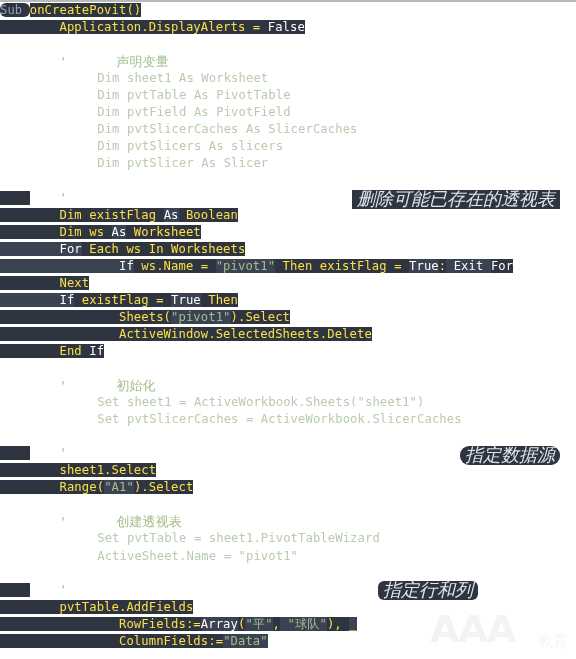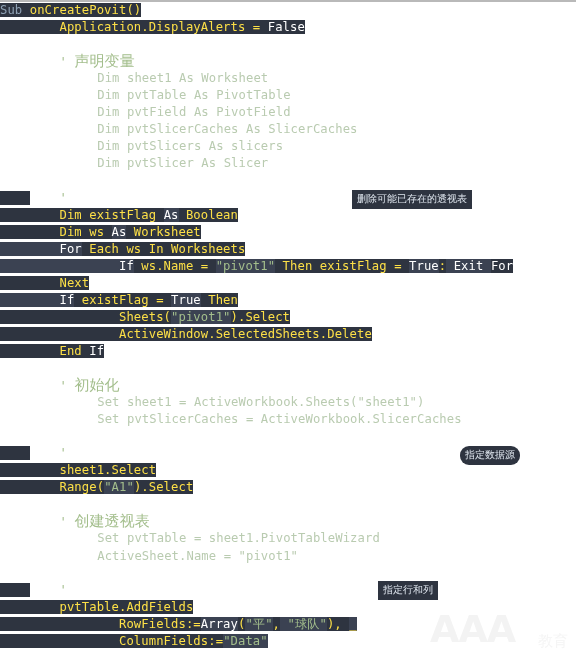--- a/index.html
+++ b/index.html
@@ -22,36 +22,37 @@
     white-space:pre;
     letter-spacing:0.1px;
   }
   .line{height:17.05px;white-space:pre;position:relative;}
   
   .plain{color:#fde047;text-align:right;}
   .plainlt{color:#b9cbb0;padding-left:8px;}        
   .kw{color:#ffffff;}             
   .str{color:#a3be8c;}
   .cmt{color:#a3be8c;}            
-  .dk{color:#8fa1b3;}
+  .dk{color:#8fa1b3;border-radius:6px;}
   
   .bgA{background:#2e3440;}       
   .bgB{background:#3b4252;}       
   .bgNone{background:transparent;}
-  .cn{font-family:"DejaVu Sans","Liberation Sans",sans-serif;font-size:15px;}
+  .cn{font-family:"DejaVu Sans","Liberation Sans",sans-serif;font-size:13px;margin-left:42px;}
   
   .badge{
     position:absolute;
     background:#2e3440;
     color:#dfe6ee;
     font-family:"DejaVu Sans","Liberation Sans",sans-serif;
-    font-size:10px;
+    font-size:18px;
     line-height:16px;
     padding:1px 5px 2px 5px;
     white-space:nowrap;
+    font-style:italic;
   }
   
   #watermark{
     position:absolute;right:6px;bottom:4px;
     width:140px;height:46px;
     pointer-events:none;
     opacity:0.9;
   }
   #watermark .aaa{
     font-family:"DejaVu Sans","Liberation Sans",sans-serif;
@@ -67,19 +68,19 @@
 </head>
 <body>
 
 <div id="topbar"></div>
 
 <div id="code"><div class="line"><span class="dk bgA">Sub </span><span class="plain bgA">onCreatePovit()</span></div><div class="line"><span class="plain bgA">        Application.DisplayAlerts = </span><span class="kw bgA">False</span></div><div class="line">&nbsp;</div><div class="line"><span class="cmt bgNone">        ' </span><span class="cmt cn bgNone">声明变量</span></div><div class="line"><span class="plainlt bgNone">            Dim sheet1 As Worksheet</span></div><div class="line"><span class="plainlt bgNone">            Dim pvtTable As PivotTable</span></div><div class="line"><span class="plainlt bgNone">            Dim pvtField As PivotField</span></div><div class="line"><span class="plainlt bgNone">            Dim pvtSlicerCaches As SlicerCaches</span></div><div class="line"><span class="plainlt bgNone">            Dim pvtSlicers As slicers</span></div><div class="line"><span class="plainlt bgNone">            Dim pvtSlicer As Slicer</span></div><div class="line">&nbsp;</div><div class="line"><span class="plain bgA">    </span><span class="plain bgNone">    </span><span class="cmt bgNone">'</span></div><div class="line"><span class="plain bgA">        Dim existFlag </span><span class="kw bgB">As</span><span class="plain bgA"> Boolean</span></div><div class="line"><span class="plain bgA">        Dim ws </span><span class="kw bgB">As</span><span class="plain bgA"> Worksheet</span></div><div class="line"><span class="kw bgB">        For</span><span class="plain bgA"> Each ws In Worksheets</span></div><div class="line"><span class="kw bgB">                If</span><span class="plain bgA"> ws.Name = </span><span class="str bgB">"pivot1"</span><span class="plain bgA"> Then existFlag = </span><span class="kw bgB">True</span><span class="plain bgA">:</span><span class="kw bgB"> Exit </span><span class="kw bgA">For</span></div><div class="line"><span class="plain bgA">        Next</span></div><div class="line"><span class="kw bgB">        If</span><span class="plain bgA"> existFlag = </span><span class="kw bgB">True</span><span class="plain bgA"> Then</span></div><div class="line"><span class="plain bgA">                Sheets(</span><span class="str bgB">"pivot1"</span><span class="plain bgA">).Select</span></div><div class="line"><span class="plain bgA">                ActiveWindow.SelectedSheets.Delete</span></div><div class="line"><span class="plain bgA">        End </span><span class="kw bgA">If</span></div><div class="line">&nbsp;</div><div class="line"><span class="cmt bgNone">        ' </span><span class="cmt cn bgNone">初始化</span></div><div class="line"><span class="plainlt bgNone">            Set sheet1 = ActiveWorkbook.Sheets("sheet1")</span></div><div class="line"><span class="plainlt bgNone">            Set pvtSlicerCaches = ActiveWorkbook.SlicerCaches</span></div><div class="line">&nbsp;</div><div class="line"><span class="plain bgA">    </span><span class="plain bgNone">    </span><span class="cmt bgNone">'</span></div><div class="line"><span class="plain bgA">        sheet1.Select</span></div><div class="line"><span class="plain bgA">        Range(</span><span class="str bgB">"A1"</span><span class="plain bgA">).Select</span></div><div class="line">&nbsp;</div><div class="line"><span class="cmt bgNone">        ' </span><span class="cmt cn bgNone">创建透视表</span></div><div class="line"><span class="plainlt bgNone">            Set pvtTable = sheet1.PivotTableWizard</span></div><div class="line"><span class="plainlt bgNone">            ActiveSheet.Name = "pivot1"</span></div><div class="line">&nbsp;</div><div class="line"><span class="plain bgA">    </span><span class="plain bgNone">    </span><span class="cmt bgNone">'</span></div><div class="line"><span class="plain bgA">        pvtTable.AddFields</span></div><div class="line"><span class="plain bgA">                RowFields:=</span><span class="kw bgB">Array</span><span class="plain bgA">(</span><span class="str bgB">"平"</span><span class="plain bgA">,</span><span class="str bgB"> "球队"</span><span class="plain bgA">), </span><span class="plain bgB">_</span></div><div class="line"><span class="plain bgA">                ColumnFields:=</span><span class="str bgB">"Data"</span></div></div>
 
 <div id="annotations-layer">
     <div class="badge" style="left: 352px; top: 190px;">删除可能已存在的透视表</div>
     <div class="badge" style="left: 460px; top: 446px; border-radius: 9px;">指定数据源</div>
-    <div class="badge" style="left: 378px; top: 581px;">指定行和列</div>
+    <div class="badge" style="left: 378px; top: 581px; border-radius: 6px;">指定行和列</div>
   </div>
 
 <div id="watermark">
   <div class="aaa">AAA</div>
   <div class="edu">教育</div>
 </div>
 
 </body></html>

